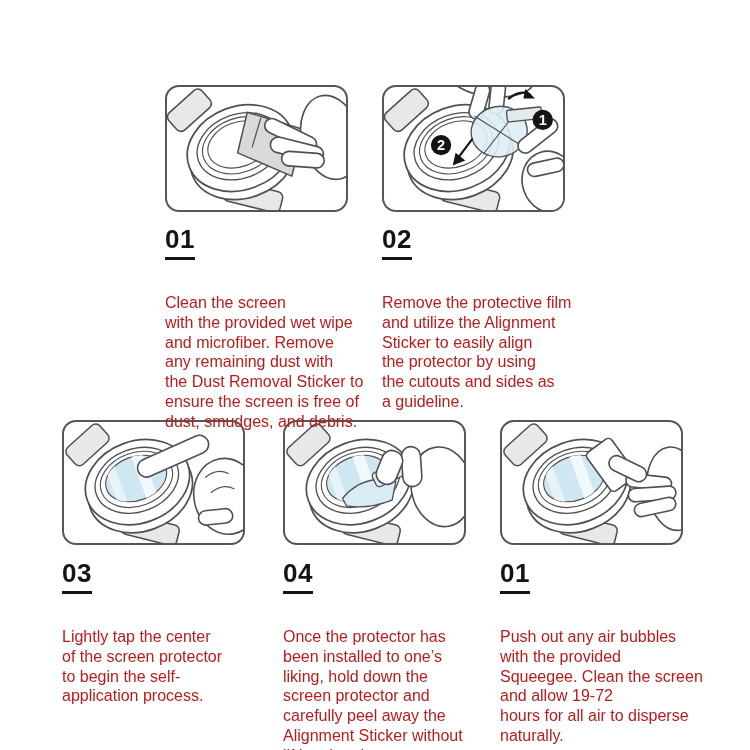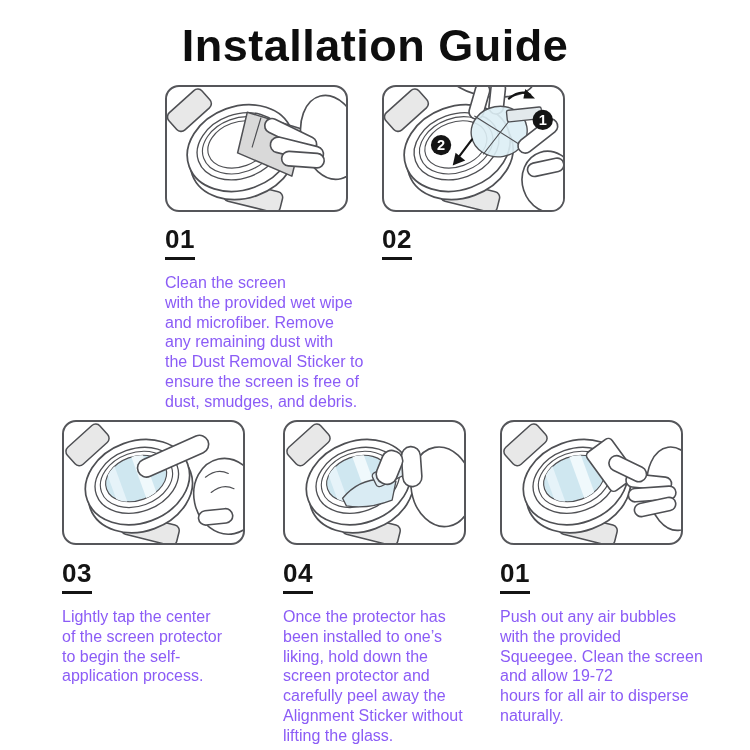--- a/index.html
+++ b/index.html
@@ -26,21 +26,21 @@
   .t2{left:382px;top:224px;width:228px;}
   .t3{left:62px;top:558px;width:218px;}
   .t4{left:283px;top:558px;width:222px;}
   .t5{left:500px;top:558px;width:228px;}
   .step-num{
     display:inline-block;font-size:26px;font-weight:bold;color:#141414;
     border-bottom:3px solid #141414;padding-bottom:2px;margin-bottom:13px;
     letter-spacing:.5px;
   }
   .step-desc{
-    font-size:16px;line-height:1.24;color:#8b5cf6;white-space:pre-line;
+    font-size:16px;line-height:1.24;color:#b91c1c;white-space:pre-line;margin-top:20px;
   }
   .hand{fill:#ffffff;stroke:#4f5054;stroke-width:1.7;stroke-linecap:round;stroke-linejoin:round;}
   .thin{fill:none;stroke:#4f5054;stroke-width:1.2;stroke-linecap:round;}
   .badge{fill:#141414;}
   .badge-num{fill:#ffffff;font-size:15px;font-weight:bold;text-anchor:middle;font-family:"Liberation Sans",sans-serif;}
   .arrow{fill:none;stroke:#141414;stroke-width:2.2;stroke-linecap:round;}
   .ahead{fill:#141414;}
 </style>
 </head>
 <body>
@@ -63,21 +63,20 @@
           <ellipse cx="75" cy="59" rx="33" ry="23" fill="var(--scr,#ffffff)" stroke="#4f5054" stroke-width="1.2"></ellipse>
         </g>
       </g>
       <g id="watch-stripes" clip-path="url(#scrclip)">
         <rect x="48" y="28" width="10" height="64" fill="#e6f3f9" transform="rotate(-20 75 64)"></rect>
         <rect x="78" y="26" width="12" height="66" fill="#f0f9fc" transform="rotate(-20 75 64)"></rect>
       </g>
     </defs>
   </svg>
 
-  <div class="title">Installation Guide</div>
 
   <div class="illus s1">
     <svg viewBox="0 0 183 127">
       <g>
           <use href="#watch-body"></use>
         </g>
       <g>
         <path d="M82,26 L140,44 L128,92 L72,68 Z" fill="#d9d9d9" stroke="#4f5054" stroke-width="1.6" stroke-linejoin="round"></path>
         <path d="M96,32 L87,62" class="thin"></path>
       </g>
@@ -187,20 +186,26 @@
 with the provided wet wipe
 and microfiber. Remove
 any remaining dust with
 the Dust Removal Sticker to
 ensure the screen is free of
 dust, smudges, and debris.</div>
   </div>
 
   <div class="steptext t2">
     <div class="step-num">02</div>
+    <div class="step-desc">Remove the protective film
+and utilize the Alignment
+Sticker to easily align
+the protector by using
+the cutouts and sides as
+a guideline.</div>
   </div>
 
   <div class="steptext t3">
     <div class="step-num">03</div>
     <div class="step-desc">Lightly tap the center
 of the screen protector
 to begin the self-
 application process.</div>
   </div>
 

